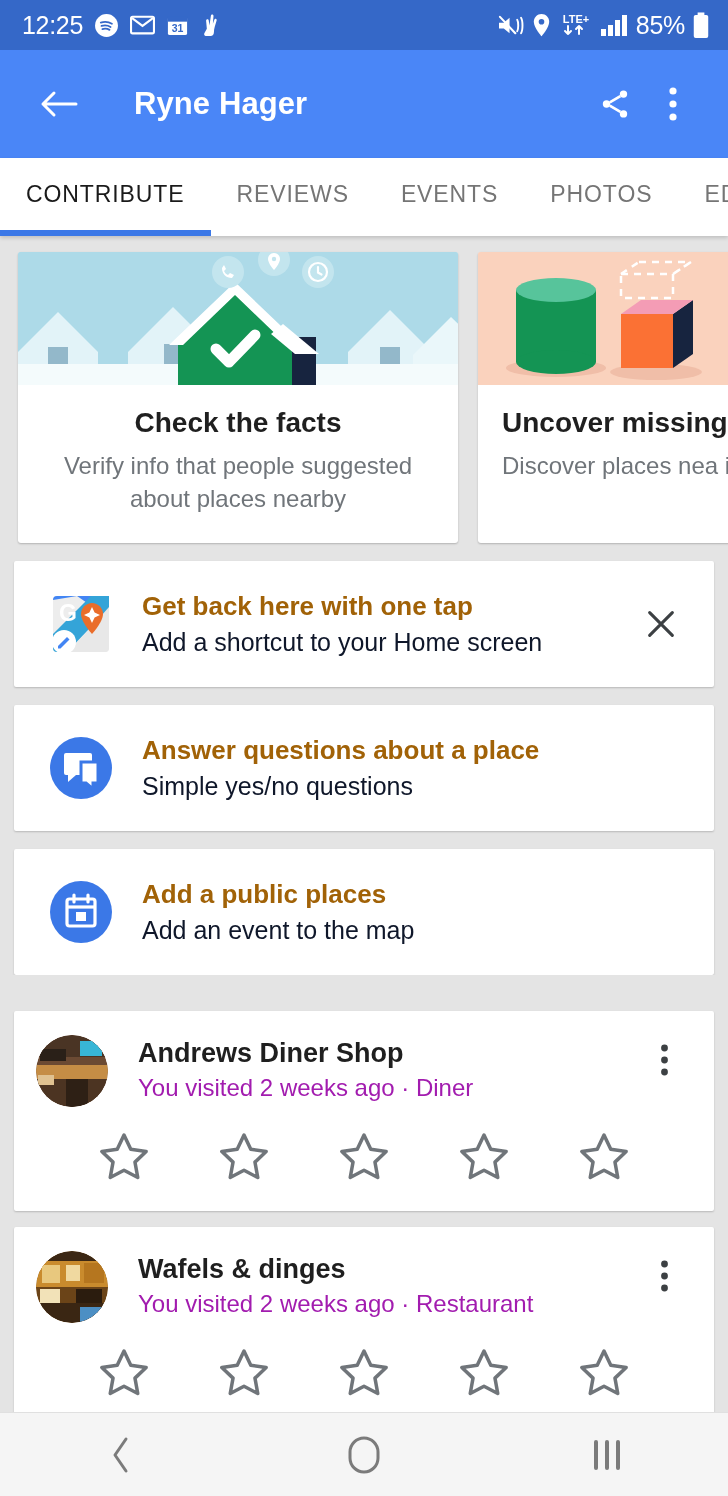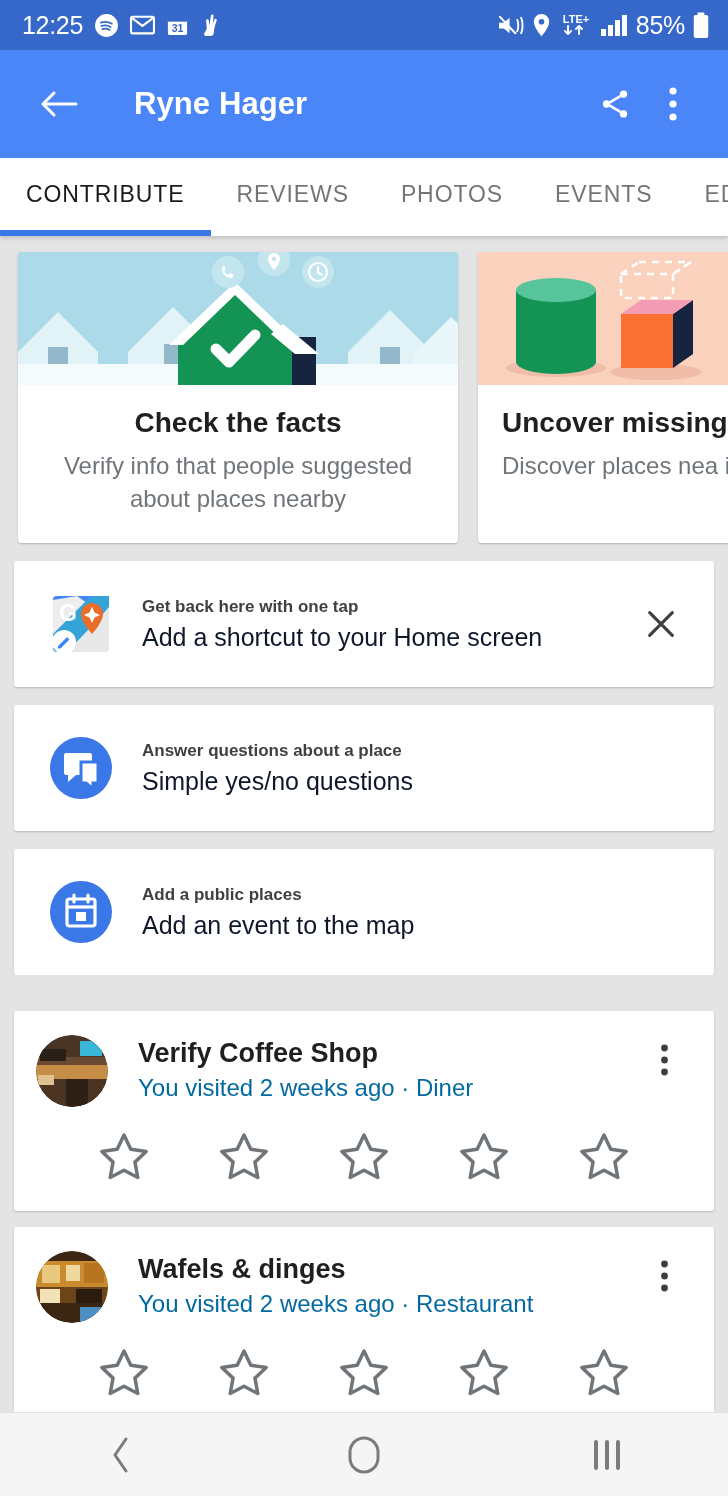--- a/index.html
+++ b/index.html
@@ -72,39 +72,39 @@
 
   
   .action-card {
     background: #ffffff; margin: 18px 14px 0 14px; border-radius: 2px;
     box-shadow: 0 1px 2px rgba(0,0,0,0.20);
     display: flex; align-items: center; padding: 26px 22px 26px 30px;
     min-height: 118px;
   }
   .action-icon { width: 74px; flex: none; display: flex; align-items: center; justify-content: center; }
   .action-text { flex: 1; padding-left: 24px; }
-  .action-title { font-size: 17px; font-weight: 700; color: #404040; }
+  .action-title { font-size: 26px; font-weight: 700; color: #a16207; }
   .action-sub { font-size: 25px; color: #0f172a; margin-top: 6px; }
   .action-close { width: 62px; flex: none; display: flex; align-items: center; justify-content: center; }
 
   .gap { height: 36px; background: #E4E4E4; }
 
   
   .review-card {
     background: #ffffff; margin: 0 14px 16px 14px; border-radius: 2px;
     box-shadow: 0 1px 2px rgba(0,0,0,0.20); padding: 24px 22px 16px 22px;
   }
   .review-head { display: flex; align-items: flex-start; }
   .review-avatar {
     width: 72px; height: 72px; border-radius: 50%; flex: none; overflow: hidden;
     position: relative;
   }
   .review-info { flex: 1; padding-left: 30px; padding-top: 3px; }
   .review-name { font-size: 27px; font-weight: 700; color: #1F1F1F; }
-  .review-meta { font-size: 24px; color: #0369a1; margin-top: 5px; }
+  .review-meta { font-size: 24px; color: #a21caf; margin-top: 5px; }
   .review-more { width: 56px; flex: none; display: flex; justify-content: center; padding-top: 8px; }
   .stars { display: flex; justify-content: space-around; padding: 22px 28px 6px 28px; }
 
   
   .navbar {
     height: 84px; background: #F5F5F5; flex: none;
     display: flex; align-items: center; justify-content: space-around;
     border-top: 1px solid #E0E0E0;
   }
   .nav-btn { width: 150px; height: 84px; display: flex; align-items: center; justify-content: center; }
@@ -208,24 +208,24 @@
   </div>
 
   <div class="tabs">
     <div class="tab active">
         <span>CONTRIBUTE</span>
       </div>
     <div class="tab">
         <span>REVIEWS</span>
       </div>
     <div class="tab">
+        <span>EVENTS</span>
+      </div>
+    <div class="tab">
         <span>PHOTOS</span>
-      </div>
-    <div class="tab">
-        <span>EVENTS</span>
       </div>
     <div class="tab">
         <span>EDITS</span>
       </div>
 
   </div>
 
   <div class="body">
 
     <div class="promo-row">
@@ -375,21 +375,21 @@
               <rect x="44" y="6" width="22" height="15" fill="#38B6D6"></rect>
               <rect x="4" y="14" width="26" height="12" fill="#2A2018"></rect>
               <rect y="30" width="72" height="14" fill="#C58D45"></rect>
               <rect y="44" width="72" height="28" fill="#4C3422"></rect>
               <rect x="30" y="44" width="22" height="28" fill="#2E2015"></rect>
               <rect x="2" y="40" width="16" height="10" fill="#E0C291"></rect>
             </g>
           </svg>
         </div>
         <div class="review-info">
-          <div class="review-name">Verify Coffee Shop</div>
+          <div class="review-name">Andrews Diner Shop</div>
           <div class="review-meta">You visited 2 weeks ago · Diner</div>
         </div>
         <div class="review-more">
           <svg width="9" height="34" viewBox="0 0 9 34">
               <circle cx="4.5" cy="5" r="3.4" fill="#3C4043"></circle>
               <circle cx="4.5" cy="17" r="3.4" fill="#3C4043"></circle>
               <circle cx="4.5" cy="29" r="3.4" fill="#3C4043"></circle>
             </svg>
         </div>
       </div>

